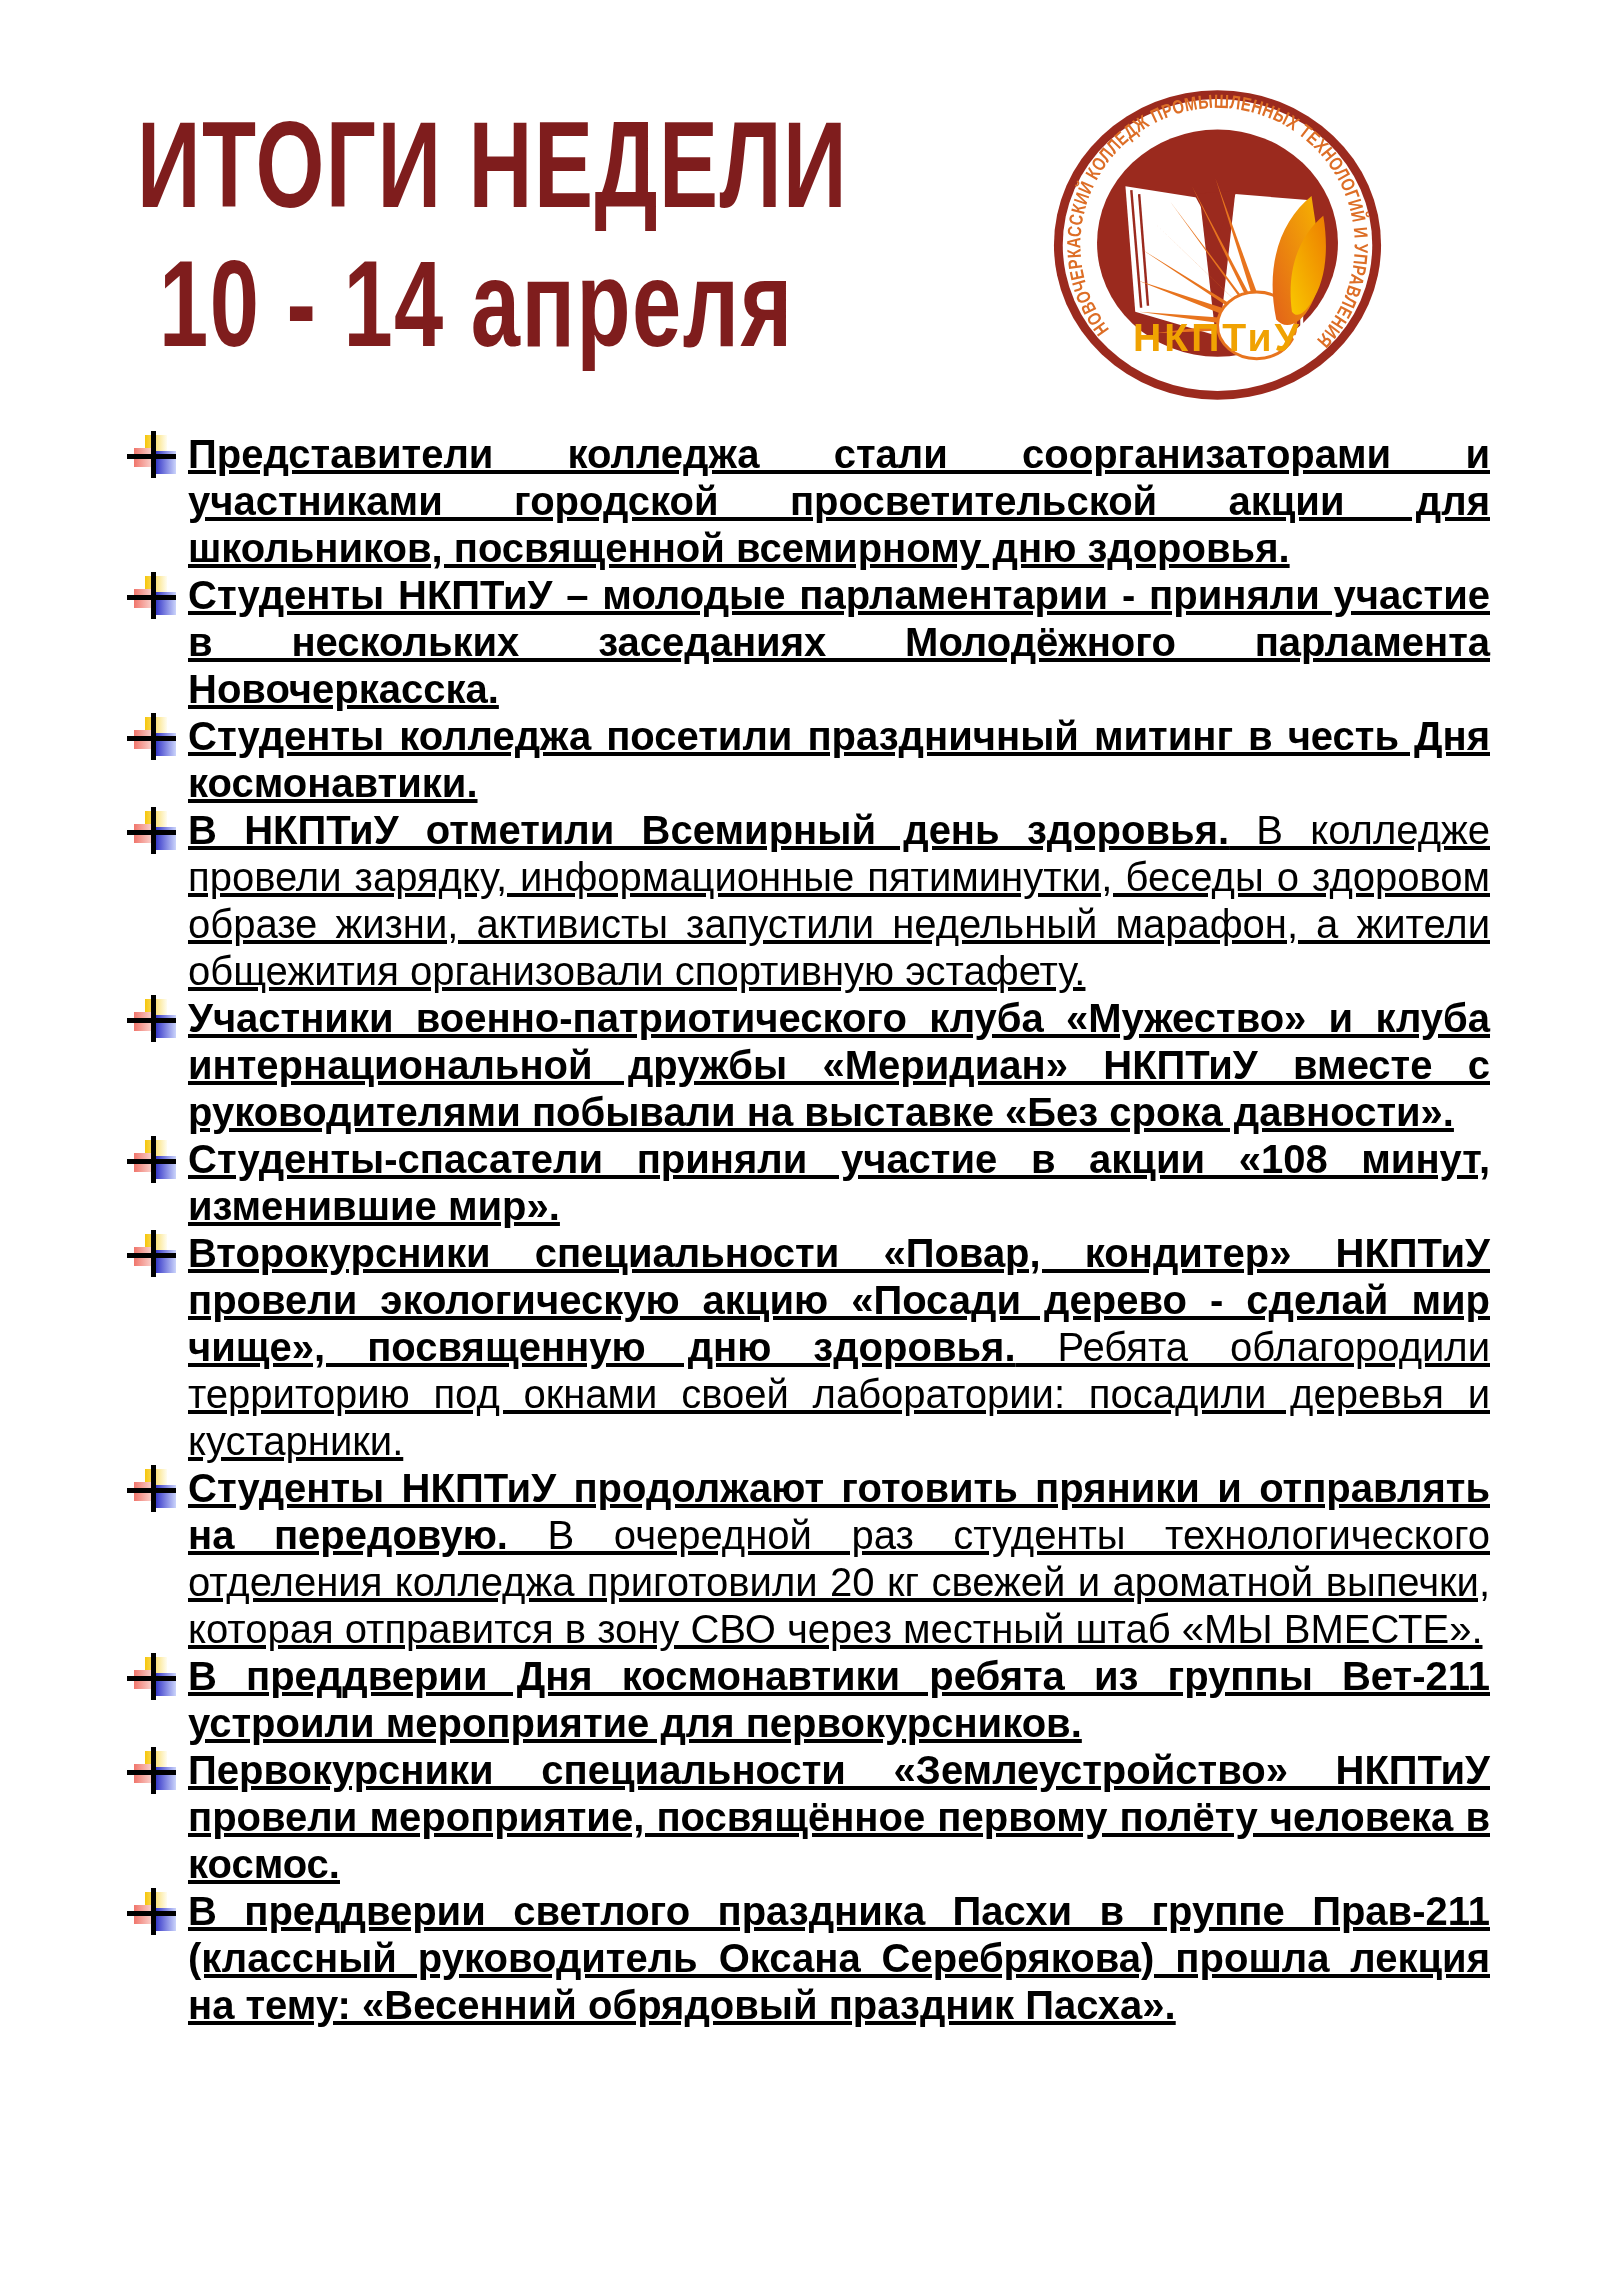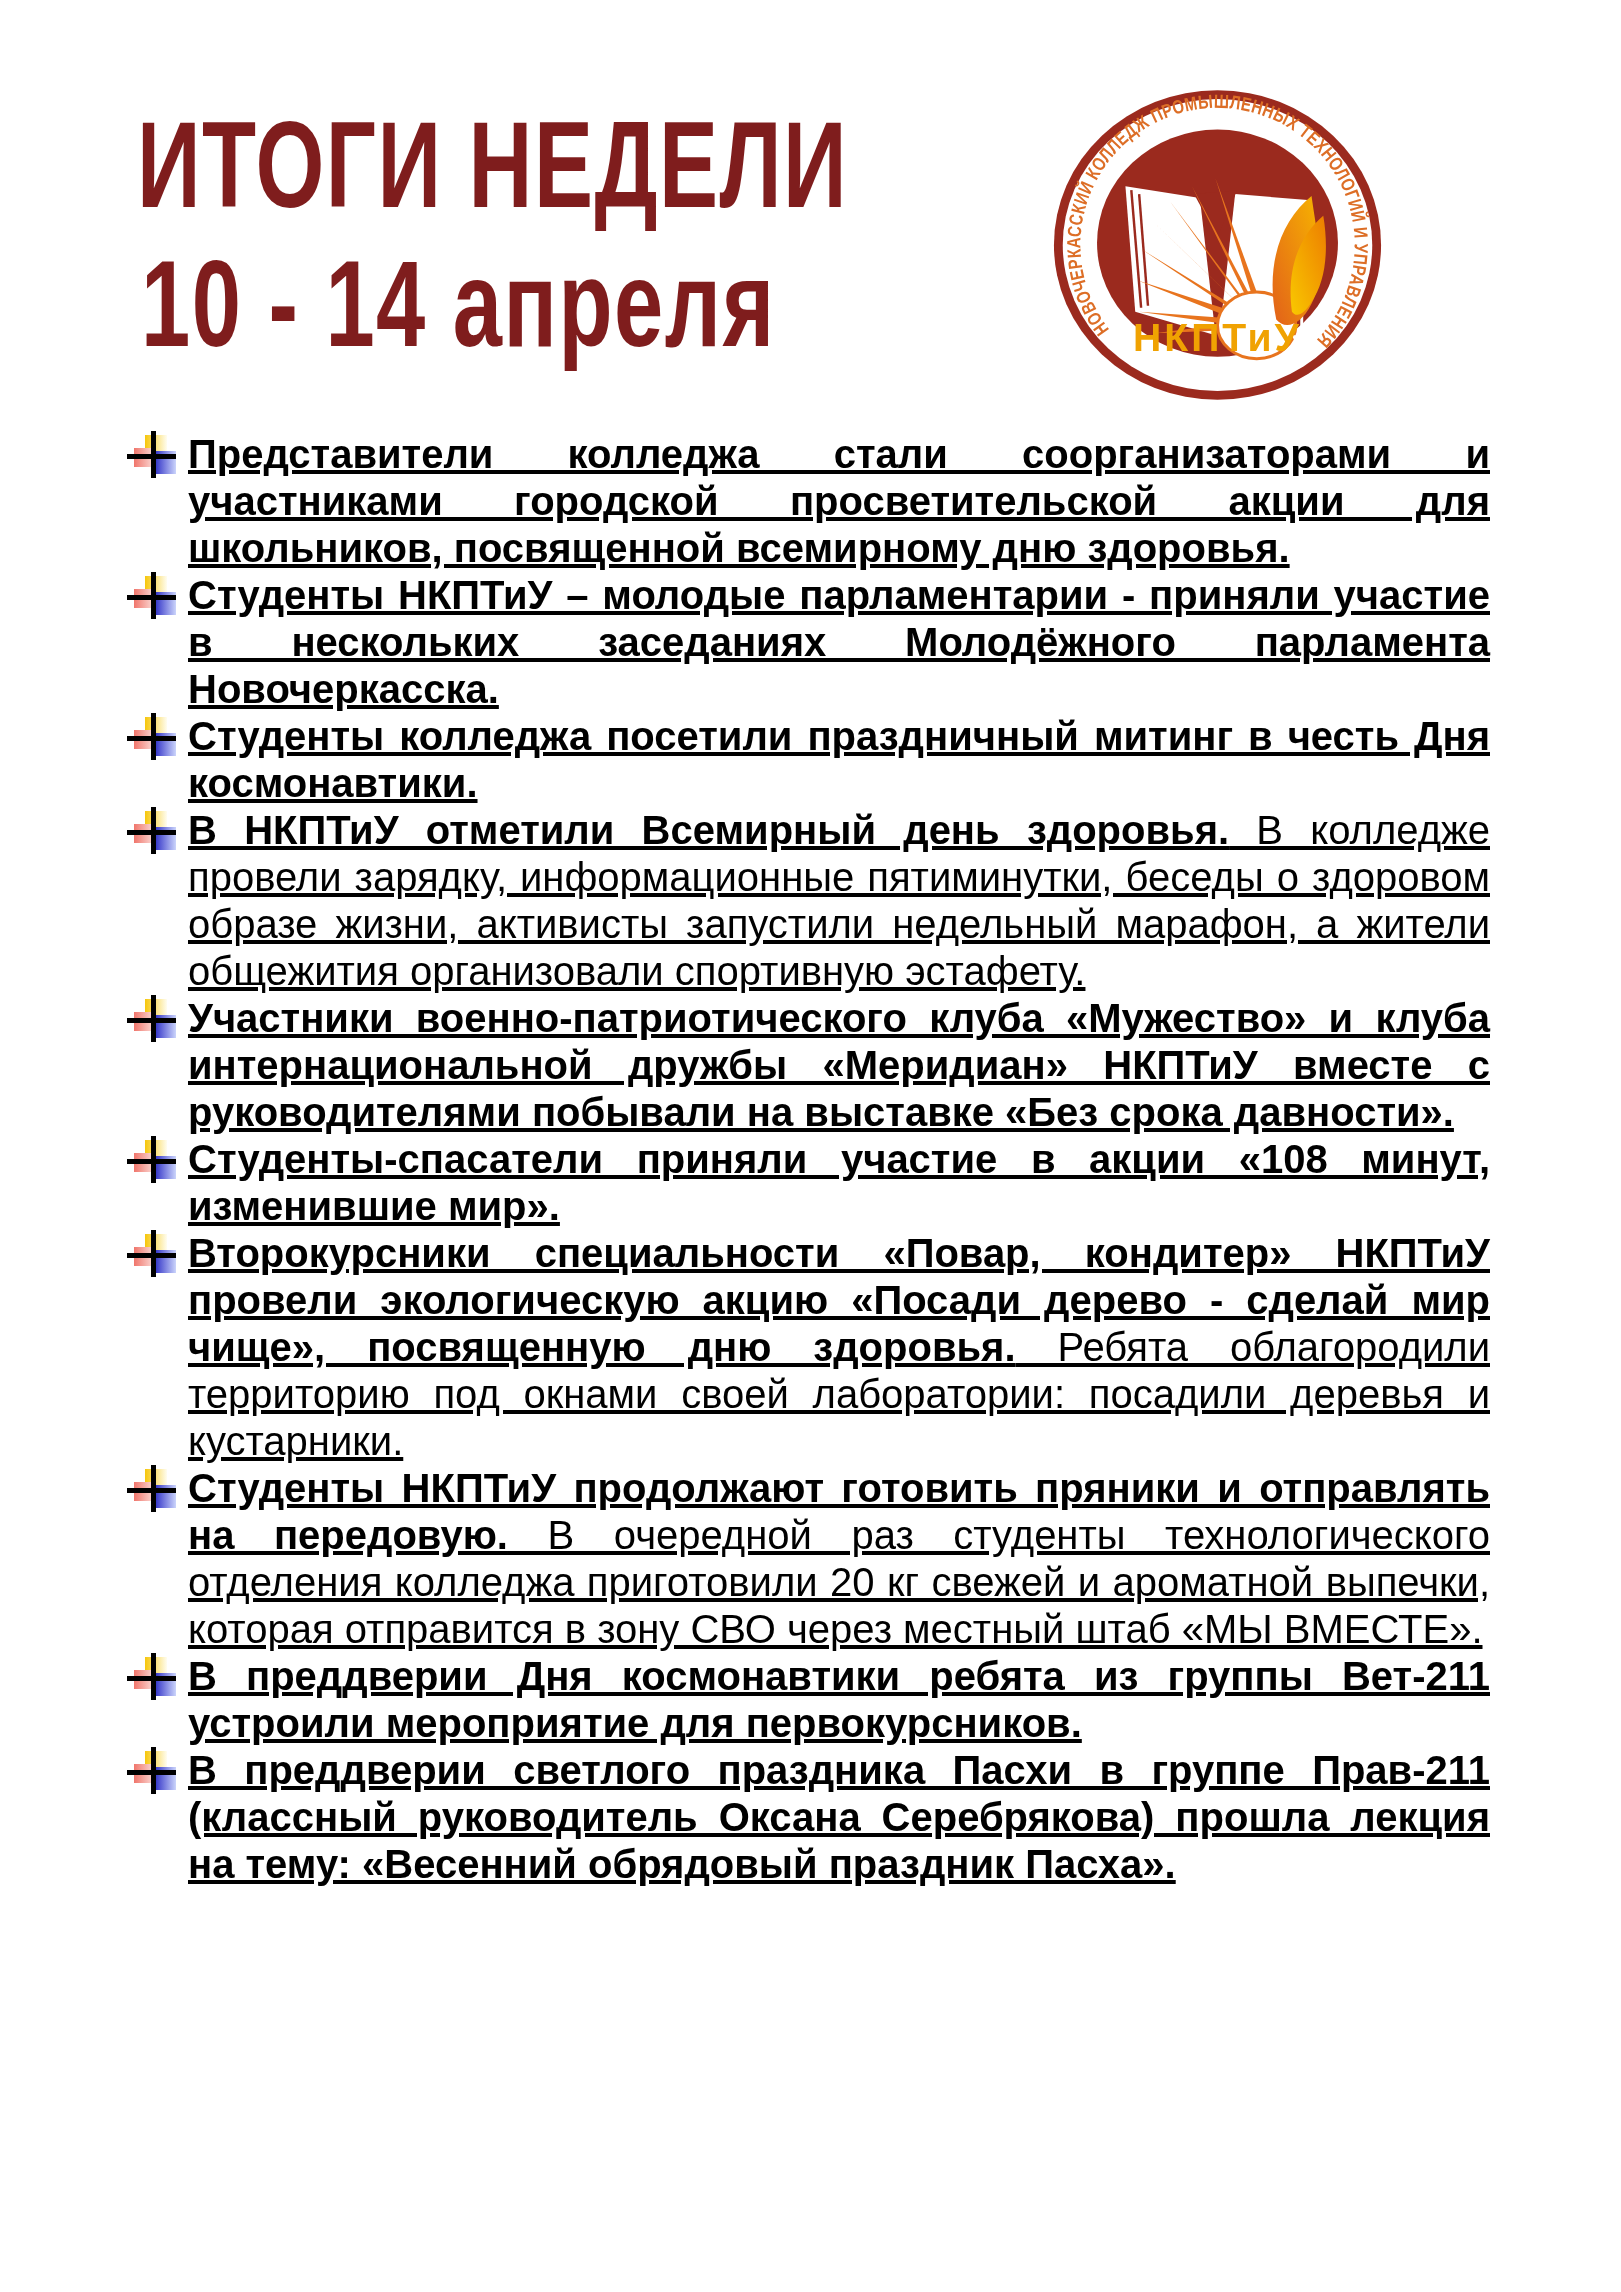--- a/index.html
+++ b/index.html
@@ -12,21 +12,21 @@
   }
 
   
   .title-line {
     position: absolute;
     font-weight: 700;
     color: #7f1d1d;
     white-space: nowrap;
   }
   .title-1 { left: 137px; top: 94px;  font-size: 123px; }
-  .title-2 { left: 141px; top: 233px; font-size: 123px; }
+  .title-2 { left: 159px; top: 233px; font-size: 123px; }
   .tscale {
     display: inline-block;
     transform: scaleX(0.72);
     transform-origin: 0 0;
     letter-spacing: 2px;
   }
 
   
   .logo-wrap { position: absolute; left: 1051px; top: 88px; width: 333px; height: 319px; }
 
@@ -214,16 +214,25 @@
         <span class="bar-h"></span>
       </span><span class="headline">В преддверии Дня космонавтики ребята из группы Вет-211 устроили мероприятие для первокурсников.</span><span class="detail"></span>
   </li>
   <li class="news-item">
     <span class="bullet">
         <span class="sq sq-y"></span>
         <span class="sq sq-r"></span>
         <span class="sq sq-b"></span>
         <span class="bar-v"></span>
         <span class="bar-h"></span>
+      </span><span class="headline">Первокурсники специальности «Землеустройство» НКПТиУ провели мероприятие, посвящённое первому полёту человека в космос.</span><span class="detail"></span>
+  </li>
+  <li class="news-item">
+    <span class="bullet">
+        <span class="sq sq-y"></span>
+        <span class="sq sq-r"></span>
+        <span class="sq sq-b"></span>
+        <span class="bar-v"></span>
+        <span class="bar-h"></span>
       </span><span class="headline">В преддверии светлого праздника Пасхи в группе Прав-211 (классный руководитель Оксана Серебрякова) прошла лекция на тему: «Весенний обрядовый праздник Пасха».</span><span class="detail"></span>
   </li>
 </ul>
 
 
 </body></html>

